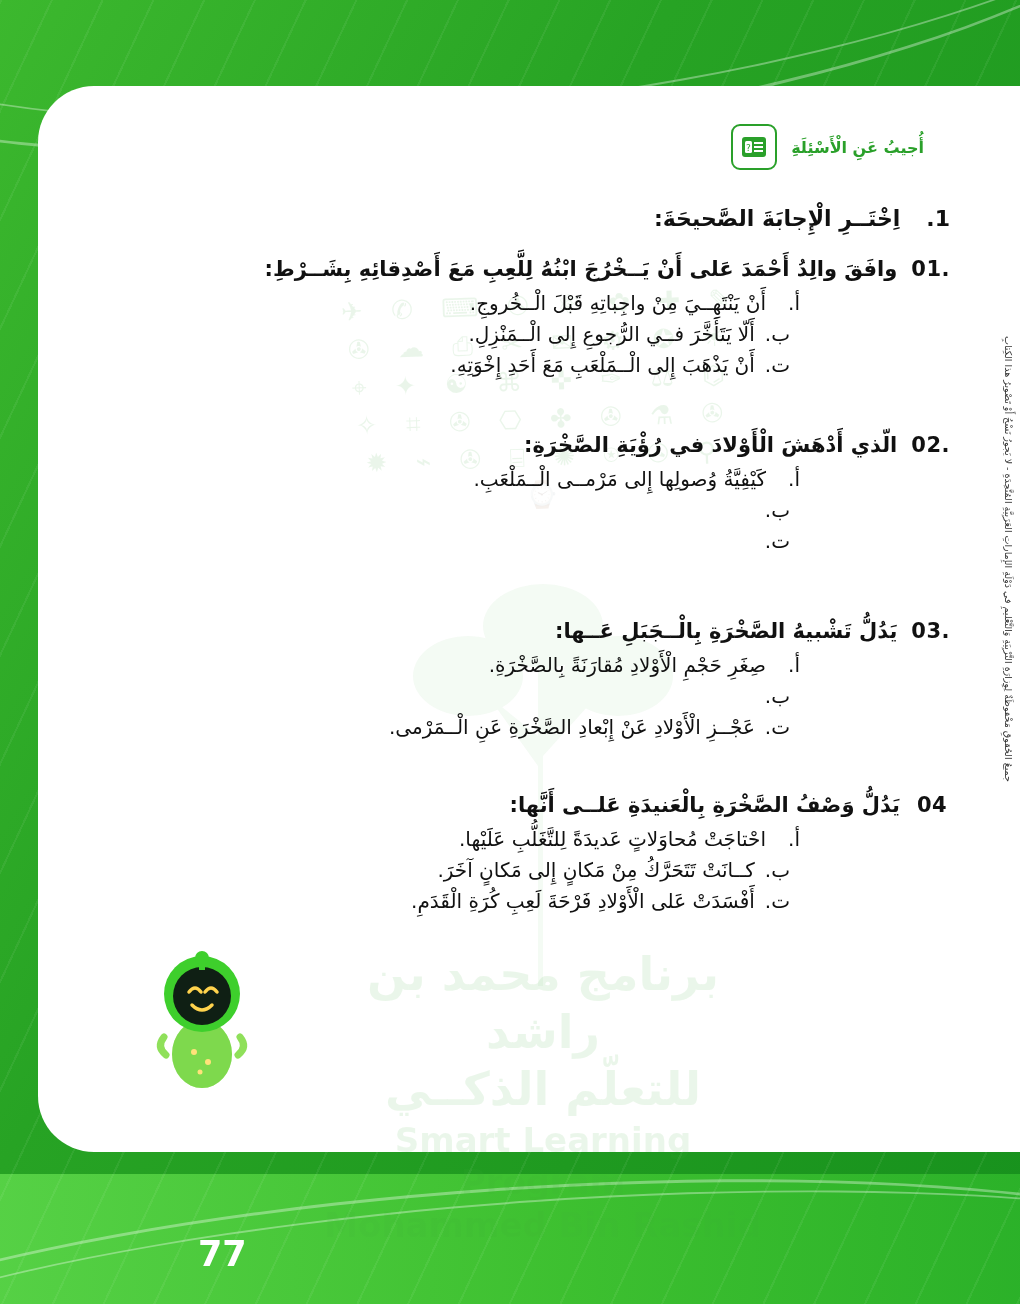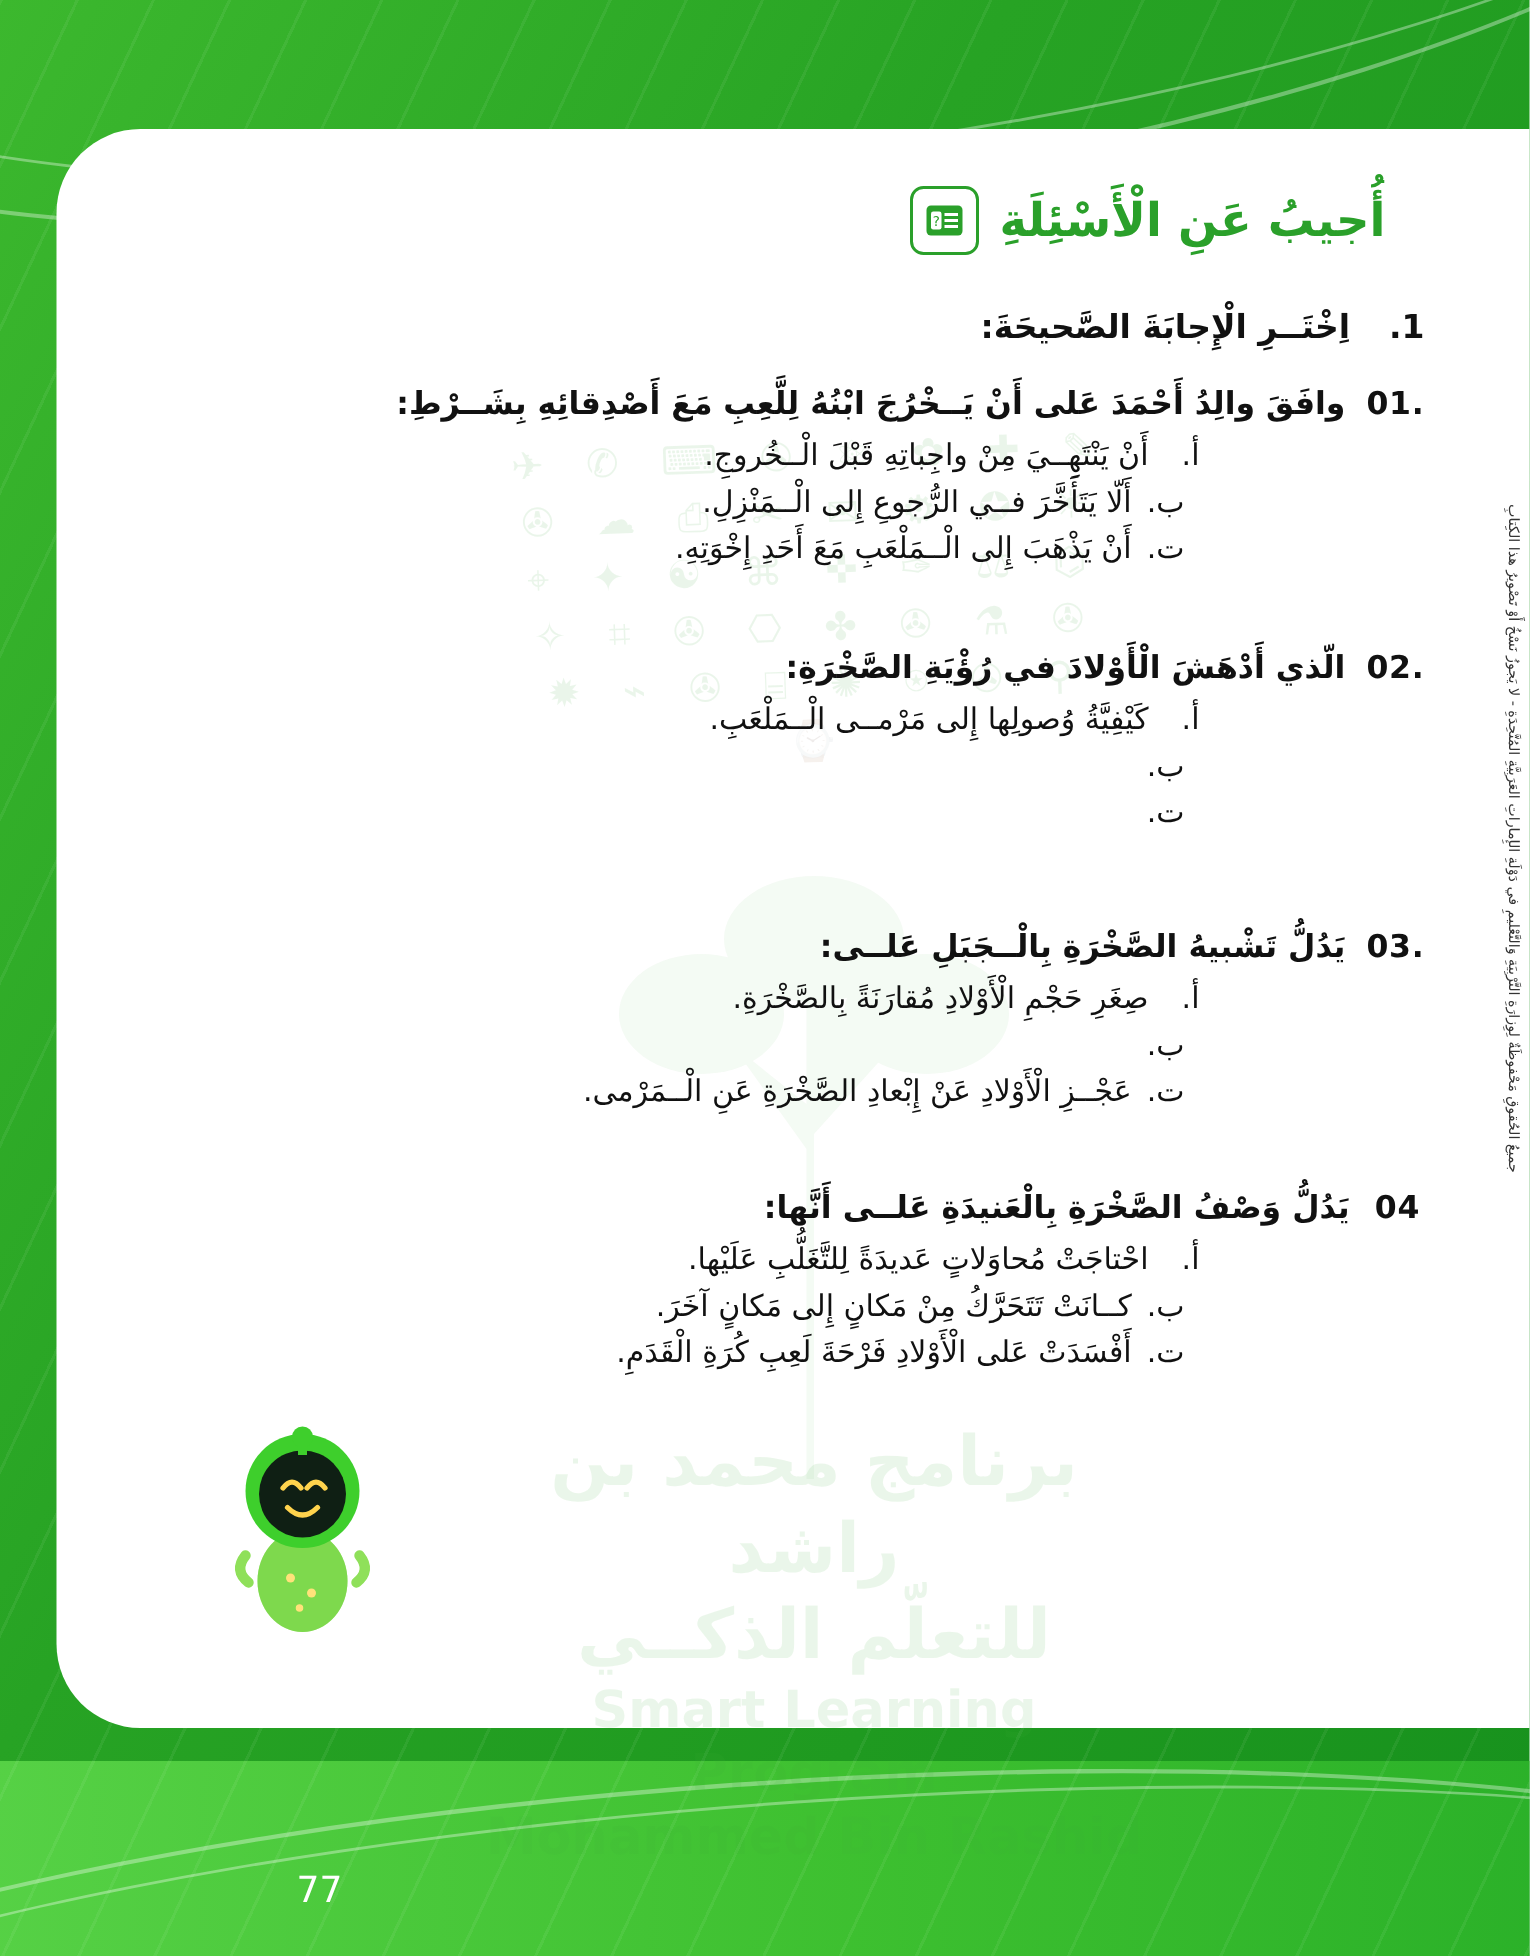--- a/index.html
+++ b/index.html
@@ -64,21 +64,21 @@
     text-align:center;line-height:1.25;
   }
   .wm-logo .ar{font-size:46px;font-weight:bold;direction:rtl;}
   .wm-logo .en{font-size:34px;font-weight:bold;direction:ltr;}
 
   
   .sec-head{
     position:absolute;right:96px;top:38px;display:flex;align-items:center;gap:14px;
   }
   .sec-head .title{
-    color:#2aa02a;font-size:31px;font-weight:bold;direction:rtl;white-space:nowrap;
+    color:#2aa02a;font-size:16px;font-weight:bold;direction:rtl;white-space:nowrap;
   }
   .sec-icon{
     width:42px;height:42px;border:2px solid #2aa02a;border-radius:9px;
     display:flex;align-items:center;justify-content:center;background:#fff;
   }
   .sec-icon svg{display:block;}
 
   
   .content{
     position:absolute;right:70px;left:140px;top:120px;direction:rtl;
@@ -109,21 +109,21 @@
   
   .side-note{
     position:absolute;right:6px;top:250px;
     writing-mode:vertical-rl;
     font-size:9.5px;color:#333;direction:rtl;
     letter-spacing:.3px;white-space:nowrap;
   }
 
   
   .pageno{
-    position:absolute;left:198px;bottom:30px;color:#fff;font-size:24px;font-weight:normal;
+    position:absolute;left:198px;bottom:30px;color:#fff;font-size:35px;font-weight:bold;
   }
 
   
   .mascot{position:absolute;left:104px;bottom:60px;width:120px;height:150px;}
 </style>
 </head>
 <body>
 
 <div class="frame-bg">
   <div class="swoosh sw1"></div>
@@ -212,21 +212,21 @@
         </div>
         <div class="choice">
           <span class="ltr">ت.</span>
         </div>
       </div>
     </div>
 
     <div class="q-block" style="margin-top:66px;">
       <div class="q-line">
         <div class="qnum">.03</div>
-        <div class="qtext">يَدُلُّ تَشْبيهُ الصَّخْرَةِ بِالْــجَبَلِ عَلــى:</div>
+        <div class="qtext">يَدُلُّ تَشْبيهُ الصَّخْرَةِ بِالْــجَبَلِ عَــها:</div>
       </div>
       <div class="choices">
         <div class="choice first">
           <span class="ltr">أ.</span>
           <span class="ctext">صِغَرِ حَجْمِ الْأَوْلادِ مُقارَنَةً بِالصَّخْرَةِ.</span>
         </div>
         <div class="choice">
           <span class="ltr">ب.</span>
         </div>
         <div class="choice">

